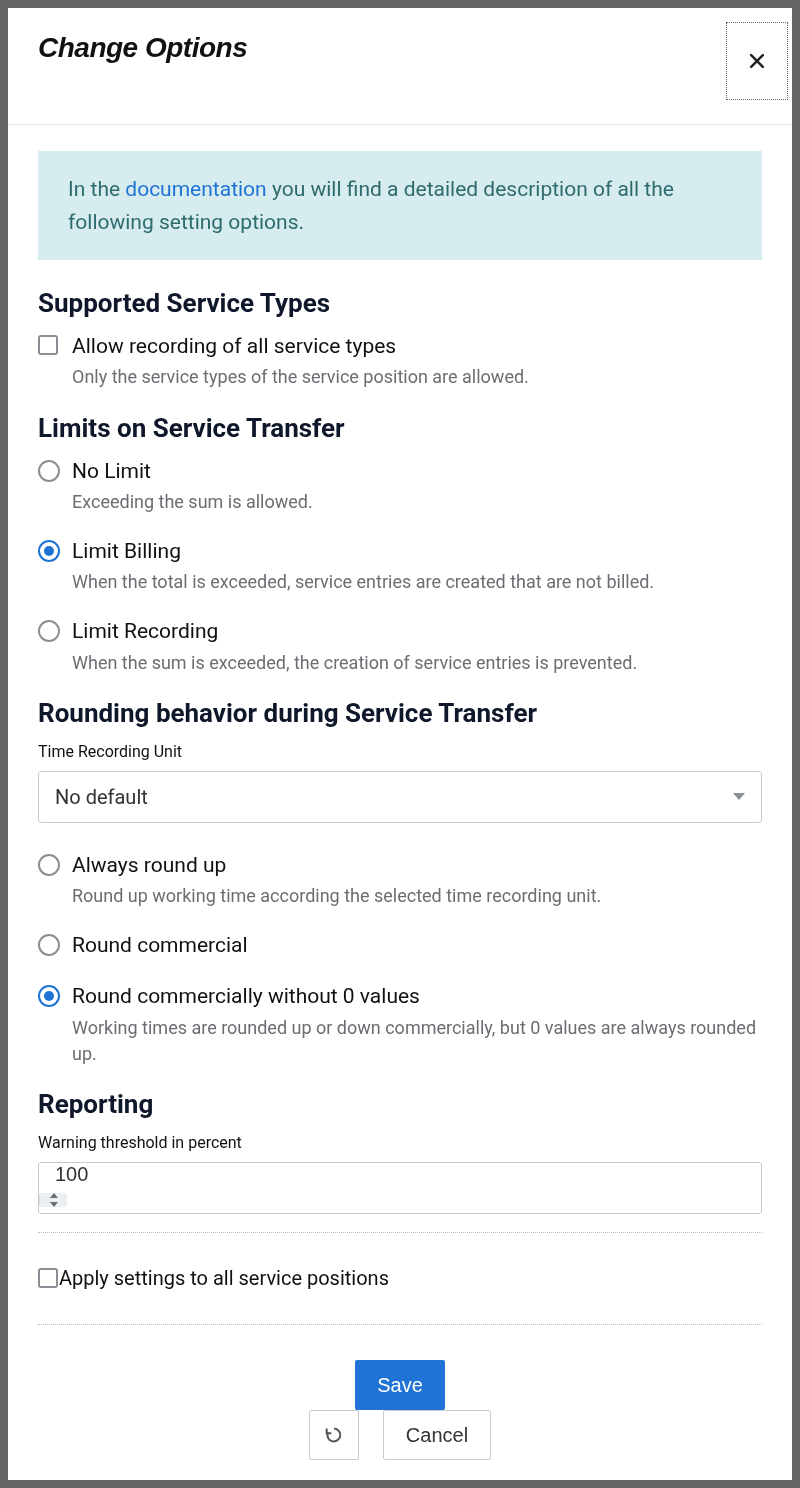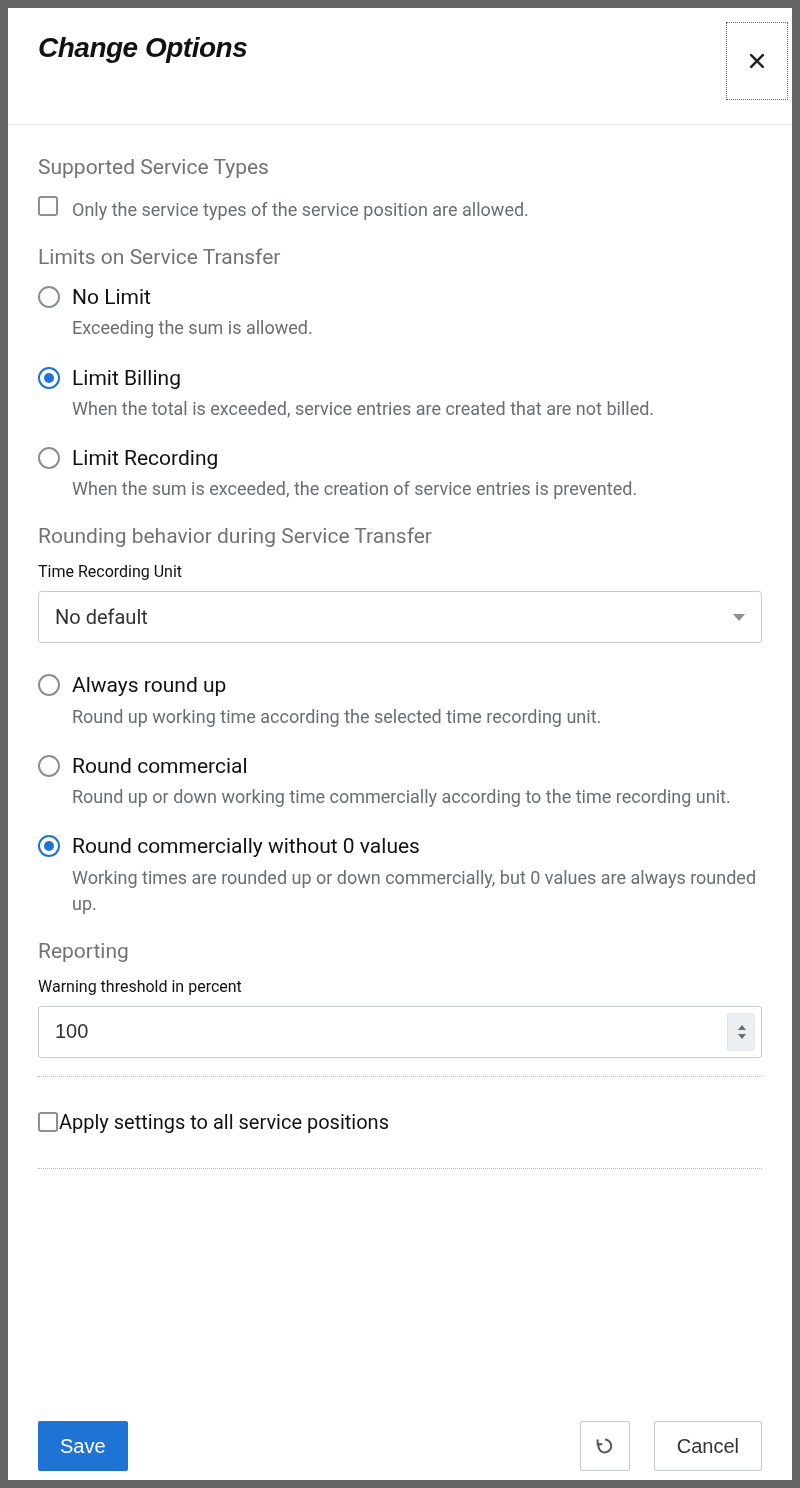--- a/index.html
+++ b/index.html
@@ -47,23 +47,23 @@
   .info-box {
     background: #d6ecee;
     color: #2e6b6f;
     font-size: 21px;
     line-height: 1.55;
     padding: 22px 30px;
     margin-bottom: 28px;
   }
   .info-box a { color: #1f73d4; text-decoration: none; }
   .section-title {
-    font-size: 21px;
-    font-weight: 400;
-    color: #737373;
+    font-size: 26px;
+    font-weight: 700;
+    color: #0f172a;
     margin-bottom: 14px;
     margin-top: 4px;
   }
   .option-row {
     display: flex;
     align-items: flex-start;
     gap: 12px;
     margin-bottom: 22px;
   }
   .option-row .ctrl { flex: 0 0 22px; margin-top: 3px; }
@@ -133,20 +133,21 @@
     border-top: 7px solid #8a8f95;
   }
   .num-input-wrap {
     width: 100%;
     border: 1px solid #c8cbce;
     border-radius: 3px;
     height: 52px;
     display: flex;
     align-items: stretch;
     margin-bottom: 18px;
+    flex-direction: column;
   }
   .num-input {
     flex: 1;
     border: none;
     padding: 0 16px;
     font-size: 20px;
     color: #333;
     background: transparent;
     outline: none;
   }
@@ -176,24 +177,25 @@
     margin: 14px 0;
   }
   .apply-row {
     display: flex;
     align-items: center;
     gap: 1px;
     padding: 18px 0;
   }
   .apply-row .option-label { font-size: 20px; }
   .modal-footer {
-    padding: 18px 30px 9px 30px;
+    padding: 18px 30px 20px 30px;
     display: flex;
     align-items: center;
     justify-content: space-between;
+    flex-direction: column;
   }
   .footer-right { display: flex; gap: 24px; }
   .btn {
     height: 50px;
     padding: 0 22px;
     font-size: 20px;
     border-radius: 2px;
     cursor: pointer;
     display: inline-flex;
     align-items: center;
@@ -224,25 +226,29 @@
     <h1 class="modal-title">Change Options</h1>
     <button class="close-btn">
       <svg viewBox="0 0 24 24">
           <path d="M5 5 L19 19 M19 5 L5 19" stroke="#222" stroke-width="3" stroke-linecap="round" fill="none"></path>
         </svg>
     </button>
   </div>
 
   <div class="modal-body">
 
+    <div class="info-box">
+      <span>In the </span><a href="#">documentation</a><span> you will find a detailed description of all the following setting options.</span>
+    </div>
 
     <div class="section-title">Supported Service Types</div>
     <div class="option-row">
       <span class="ctrl"><span class="checkbox"></span></span>
       <div class="option-text">
+        <div class="option-label">Allow recording of all service types</div>
         <div class="option-desc">Only the service types of the service position are allowed.</div>
       </div>
     </div>
 
     <div class="section-title group-gap">Limits on Service Transfer</div>
 
     <div class="option-row">
       <span class="ctrl"><span class="radio"></span></span>
       <div class="option-text">
         <div class="option-label">No Limit</div>
@@ -275,21 +281,20 @@
       <span class="ctrl"><span class="radio"></span></span>
       <div class="option-text">
         <div class="option-label">Always round up</div>
         <div class="option-desc">Round up working time according the selected time recording unit.</div>
       </div>
     </div>
     <div class="option-row">
       <span class="ctrl"><span class="radio"></span></span>
       <div class="option-text">
         <div class="option-label">Round commercial</div>
-        <div class="option-desc">Round up or down working time commercially according to the time recording unit.</div>
       </div>
     </div>
     <div class="option-row">
       <span class="ctrl"><span class="radio selected"></span></span>
       <div class="option-text">
         <div class="option-label">Round commercially without 0 values</div>
         <div class="option-desc">Working times are rounded up or down commercially, but 0 values are always rounded up.</div>
       </div>
     </div>
 

